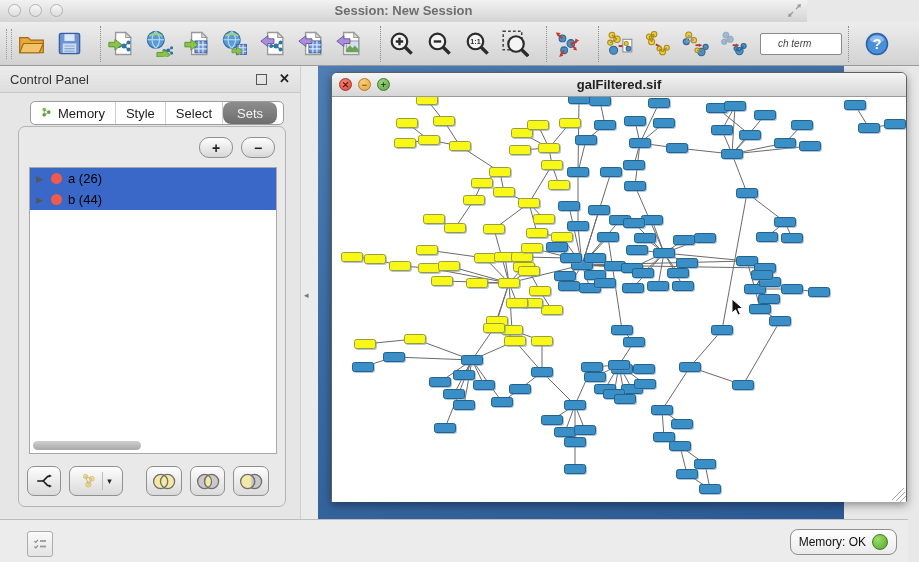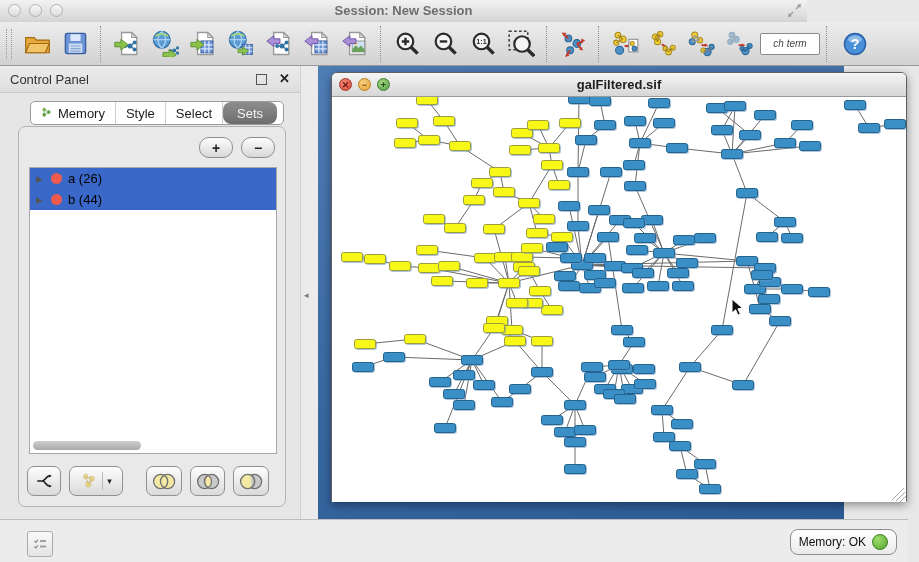--- a/index.html
+++ b/index.html
@@ -13,24 +13,24 @@
   .tl-btn{width:13px;height:13px;border-radius:50%;border:1px solid #b2b2b2;
     background:linear-gradient(#f8f8f8,#dcdcdc);box-sizing:border-box;}
   .win-title{position:absolute;left:0;right:0;top:3px;text-align:center;
     font-size:13px;font-weight:600;color:#6e6e6e;}
   .expand-ic{position:absolute;right:5px;top:3px;}
   
   .toolbar{position:absolute;left:0;top:22px;width:919px;height:44px;
     background:linear-gradient(#ededed,#d2d2d2);border-bottom:1px solid #9a9a9a;
     display:flex;align-items:center;padding-left:4px;box-sizing:border-box;}
   .grip{width:4px;height:30px;border-left:1px dotted #999;border-right:1px dotted #999;margin:0 6px 0 2px;}
-  .tbtn{width:38px;height:38px;display:flex;align-items:center;justify-content:center;border-radius:4px;}
+  .tbtn{width:38px;height:38px;display:flex;align-items:center;border-radius:4px;}
   .tsep{width:1px;height:36px;border-left:1px dotted #8f8f8f;margin:0 6px;}
   .searchbox{width:46px;height:20px;border:1px solid #8a8a8a;border-radius:2px;
-    font-size:10px;padding:0 6px;font-family:"Liberation Sans",sans-serif;margin-left:2px;text-align:center;}
+    font-size:10px;padding:0 17px;font-family:"Liberation Sans",sans-serif;margin-left:2px;}
   .searchbox::placeholder{font-style:italic;color:#444;opacity:1;}
   .helpbtn{margin-left:8px;width:26px;height:26px;display:flex;align-items:center;justify-content:center;}
   
   .content{position:absolute;left:0;top:66px;width:844px;height:453px;display:flex;}
   .cpanel{width:300px;background:#e6e6e6;position:relative;box-sizing:border-box;}
   .cp-header{height:26px;background:linear-gradient(#ececec,#dedede);border-bottom:1px solid #c9c9c9;
     display:flex;align-items:center;padding:0 10px;}
   .cp-title{font-size:13px;color:#333;flex:1;}
   .cp-float{width:9px;height:9px;border:1.5px solid #555;margin-right:12px;}
   .cp-close{font-size:13px;font-weight:bold;color:#222;line-height:10px;}

